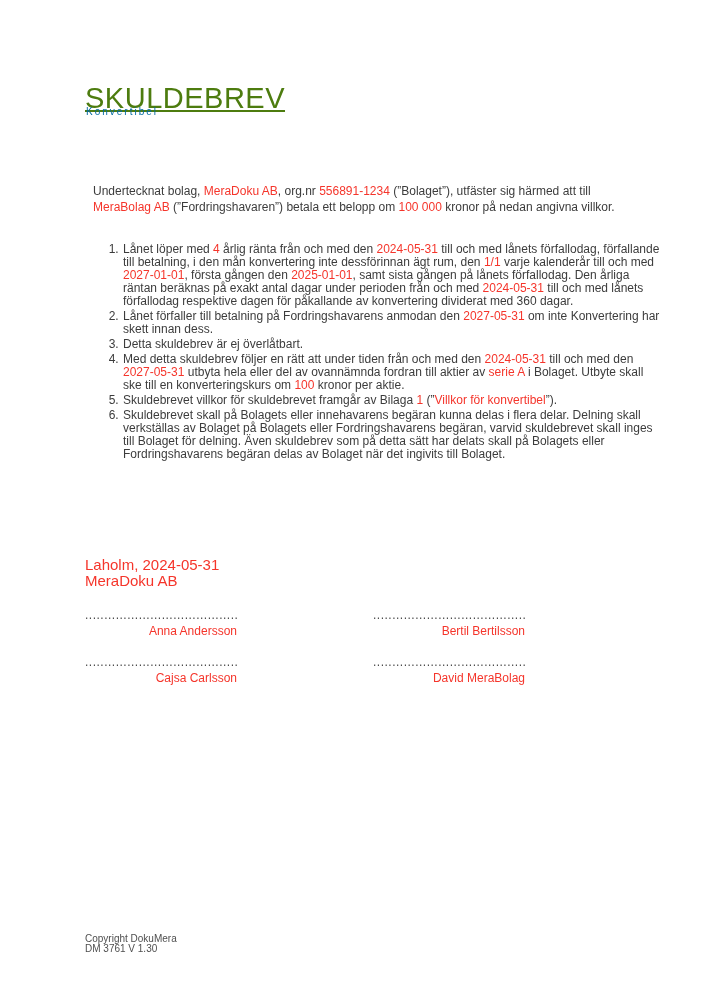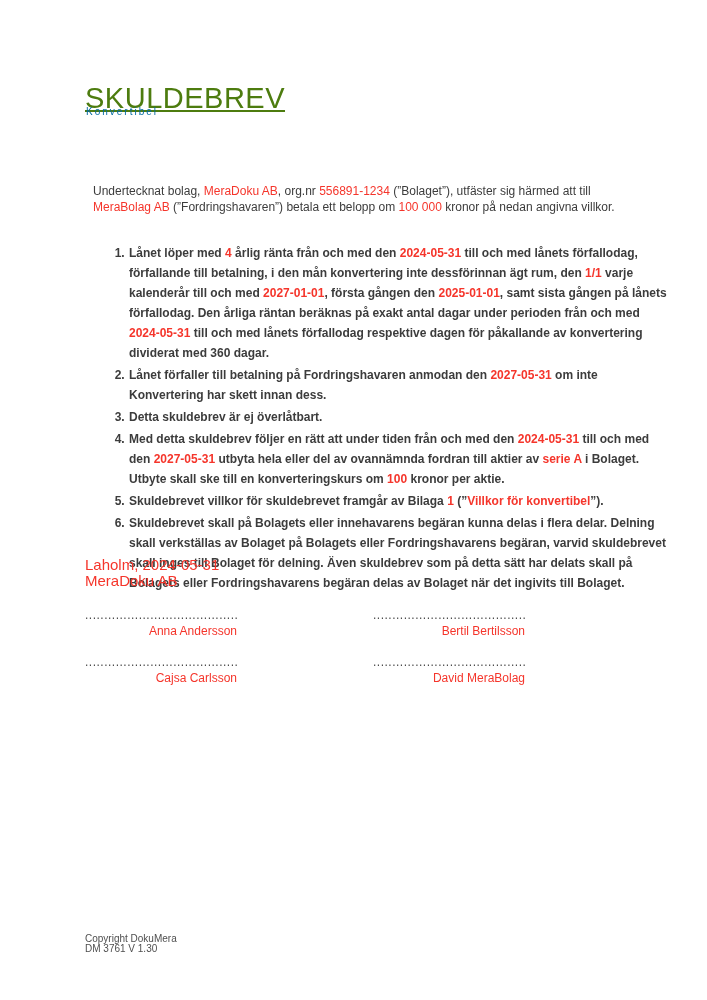--- a/index.html
+++ b/index.html
@@ -41,28 +41,27 @@
     position: absolute;
     left: 85px;
     top: 175px;
     width: 543px;
     margin: 8px;
     font-size: 12px;
     line-height: 16px;
   }
   .terms {
     position: absolute;
-    left: 91px;
+    left: 85px;
     top: 243px;
     width: 540px;
     margin: 0;
     padding: 0 0 0 37px;
     font-size: 12px;
-    line-height: 20px;
-    font-weight: bold;
+    line-height: 13px;
   }
   .terms li {
     margin: 0 0 2px 0;
     padding-left: 1px;
   }
   .closing {
     position: absolute;
     left: 85px;
     top: 557px;
     font-size: 15px;
@@ -117,21 +116,21 @@
 
 <div class="page">
 
   <h1 class="doc-title">SKULDEBREV</h1>
   <div class="doc-subtitle">Konvertibel</div>
 
   <p class="intro"><span>Undertecknat bolag, </span><span class="red">MeraDoku AB</span><span>, org.nr </span><span class="red">556891-1234</span><span> (”Bolaget”), utfäster sig härmed att till </span><span class="red">MeraBolag AB</span><span> (”Fordringshavaren”) betala ett belopp om </span><span class="red">100 000</span><span> kronor på nedan angivna villkor.</span></p>
 
   <ol class="terms" id="terms-list">
       <li><span>Lånet löper med </span><span class="red">4</span><span> årlig ränta från och med den </span><span class="red">2024-05-31</span><span> till och med lånets förfallodag, förfallande till betalning, i den mån konvertering inte dessförinnan ägt rum, den </span><span class="red">1/1</span><span> varje kalenderår till och med </span><span class="red">2027-01-01</span><span>, första gången den </span><span class="red">2025-01-01</span><span>, samt sista gången på lånets förfallodag. Den årliga räntan beräknas på exakt antal dagar under perioden från och med </span><span class="red">2024-05-31</span><span> till och med lånets förfallodag respektive dagen för påkallande av konvertering dividerat med 360 dagar.</span></li>
-      <li><span>Lånet förfaller till betalning på Fordringshavaren anmodan den </span><span class="red">2027-05-31</span><span> om inte Konvertering har skett innan dess.</span></li>
+      <li><span>Lånet förfaller till betalning på Fordringshavarens anmodan den </span><span class="red">2027-05-31</span><span> om inte Konvertering har skett innan dess.</span></li>
       <li><span>Detta skuldebrev är ej överlåtbart.</span></li>
       <li><span>Med detta skuldebrev följer en rätt att under tiden från och med den </span><span class="red">2024-05-31</span><span> till och med den </span><span class="red">2027-05-31</span><span> utbyta hela eller del av ovannämnda fordran till aktier av </span><span class="red">serie A</span><span> i Bolaget. Utbyte skall ske till en konverteringskurs om </span><span class="red">100</span><span> kronor per aktie.</span></li>
       <li><span>Skuldebrevet villkor för skuldebrevet framgår av Bilaga </span><span class="red">1</span><span> (”</span><span class="red">Villkor för konvertibel</span><span>”).</span></li>
       <li><span>Skuldebrevet skall på Bolagets eller innehavarens begäran kunna delas i flera delar. Delning skall verkställas av Bolaget på Bolagets eller Fordringshavarens begäran, varvid skuldebrevet skall inges till Bolaget för delning. Även skuldebrev som på detta sätt har delats skall på Bolagets eller Fordringshavarens begäran delas av Bolaget när det ingivits till Bolaget.</span></li>
     </ol>
 
   <div class="closing">
     <div class="red">Laholm, 2024-05-31</div>
     <div class="red">MeraDoku AB</div>
   </div>

